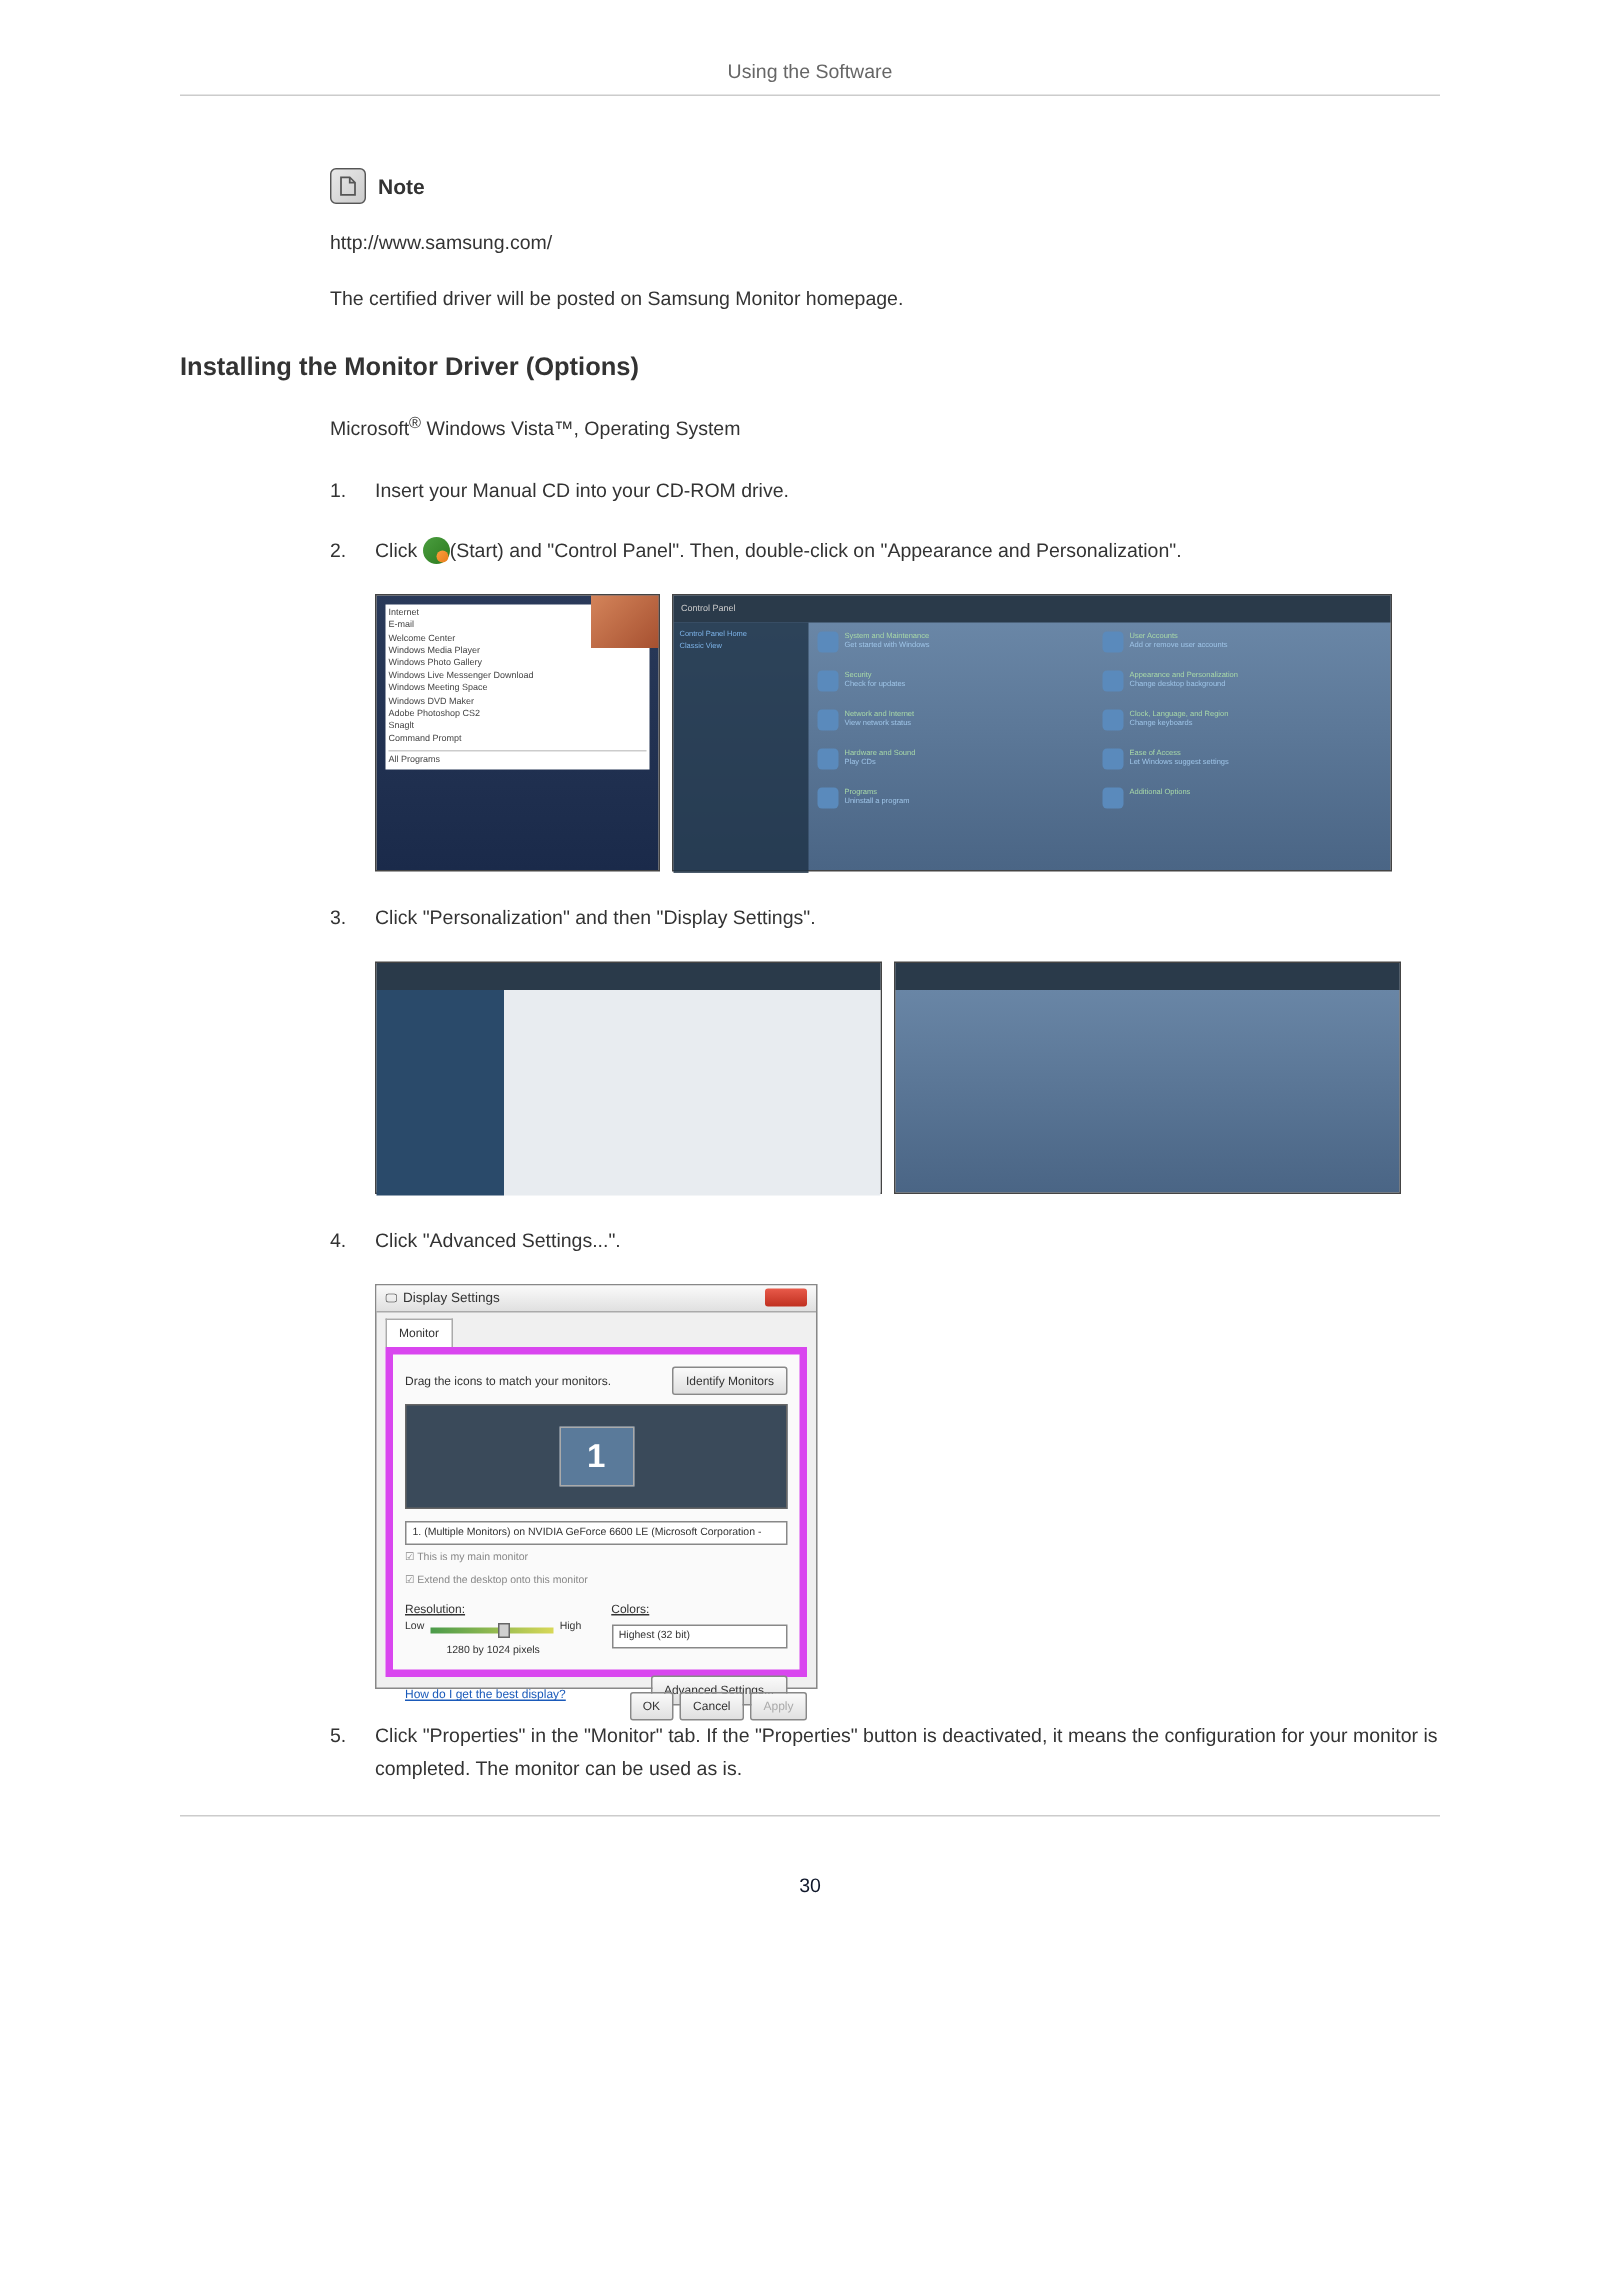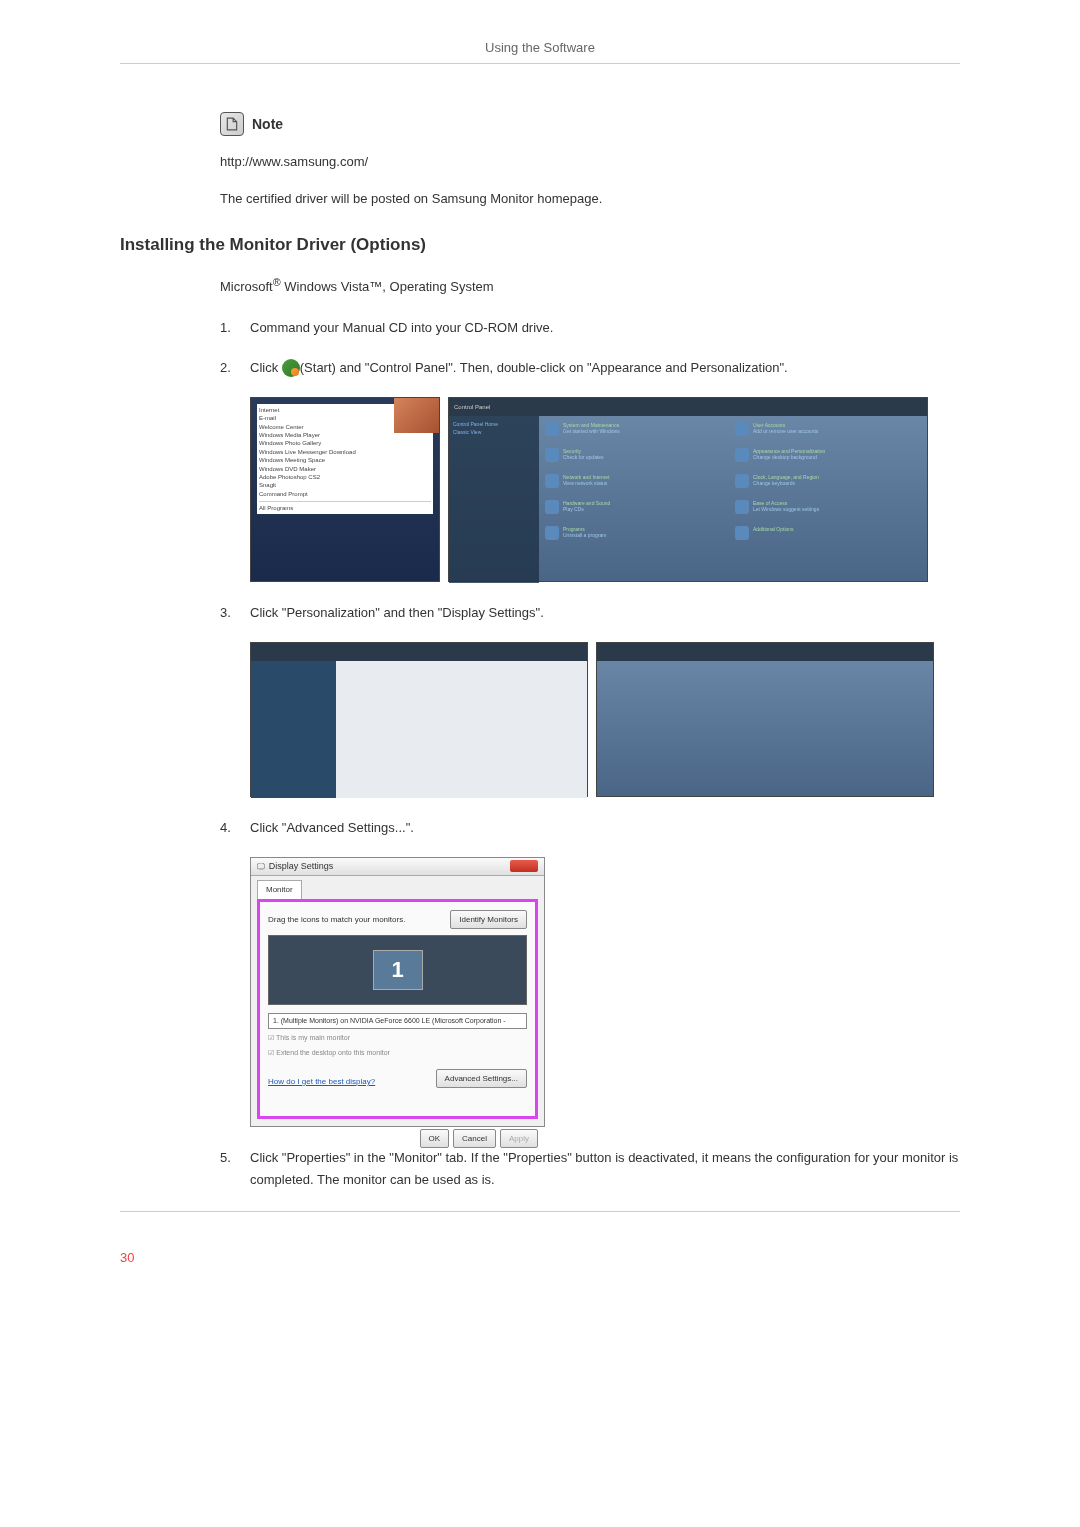--- a/index.html
+++ b/index.html
@@ -249,21 +249,21 @@
       display: inline-block;
       padding: 2px 8px;
       background: #fff;
       border: 1px solid #aaa;
       border-bottom: none;
       margin: 4px 0 0 6px;
       font-size: 8px;
     }
     .ss5-body {
       background: #fafafa;
-      border: 3px solid #d946ef;
+      border: 5px solid #d946ef;
       margin: 0 6px 6px 6px;
       padding: 8px;
       height: 220px;
     }
     .ss5-drag-text {
       font-size: 8px;
       color: #333;
       display: flex;
       justify-content: space-between;
       align-items: center;
@@ -354,22 +354,23 @@
       align-items: flex-end;
       margin-top: 10px;
     }
     .ss5-buttons {
       display: flex;
       justify-content: flex-end;
       gap: 4px;
       padding: 4px 6px;
     }
     .page-number {
+      text-align: center;
       font-size: 13px;
-      color: #ef4444;
+      color: #0f172a;
       margin-top: 30px;
     }
     .bottom-line {
       border-top: 1px solid #ccc;
       margin-top: 20px;
       padding-top: 8px;
     }
   </style>
 </head>
 <body>
@@ -392,21 +393,21 @@
 
 <h2 class="section-title">Installing the Monitor Driver (Options)</h2>
 
 <div class="content-block">
   <p class="subtitle">
     <span>Microsoft</span><sup>®</sup><span> Windows Vista</span><span>™</span><span>, Operating System</span>
   </p>
 
   <div class="step">
     <div class="step-number">1.</div>
-    <div class="step-text">Command your Manual CD into your CD-ROM drive.</div>
+    <div class="step-text">Insert your Manual CD into your CD-ROM drive.</div>
   </div>
 
   <div class="step">
     <div class="step-number">2.</div>
     <div class="step-text">
       <span>Click </span><span class="start-icon"></span><span>(Start) and "Control Panel". Then, double-click on "Appearance and Personalization".</span>
     </div>
   </div>
 
   <div class="screenshot-row">
@@ -544,20 +545,37 @@
       <div class="ss5-drag-text">
         <span>Drag the icons to match your monitors.</span>
         <span class="ss5-btn">Identify Monitors</span>
       </div>
       <div class="ss5-monitor-box">
         <div class="ss5-monitor">1</div>
       </div>
       <div class="ss5-dropdown">1. (Multiple Monitors) on NVIDIA GeForce 6600 LE (Microsoft Corporation -</div>
       <div class="ss5-checkbox">☑ <span>This is my main monitor</span></div>
       <div class="ss5-checkbox">☑ <span>Extend the desktop onto this monitor</span></div>
+      <div class="ss5-sliders">
+        <div class="ss5-slider-col">
+          <div class="ss5-slider-label">Resolution:</div>
+          <div style="display:flex;align-items:center;gap:4px;font-size:7px;">
+            <span>Low</span>
+            <div class="ss5-slider-track" style="flex:1;">
+                <div class="ss5-slider-thumb"></div>
+              </div>
+            <span>High</span>
+          </div>
+          <div class="ss5-res-text">1280 by 1024 pixels</div>
+        </div>
+        <div class="ss5-slider-col">
+          <div class="ss5-slider-label">Colors:</div>
+          <div class="ss5-dropdown" style="margin-top:4px;">Highest (32 bit)</div>
+        </div>
+      </div>
       <div class="ss5-bottom">
         <span class="ss5-link">How do I get the best display?</span>
         <span class="ss5-btn">Advanced Settings...</span>
       </div>
     </div>
     <div class="ss5-buttons">
       <span class="ss5-btn">OK</span>
       <span class="ss5-btn">Cancel</span>
       <span class="ss5-btn" style="color:#aaa;">Apply</span>
     </div>

